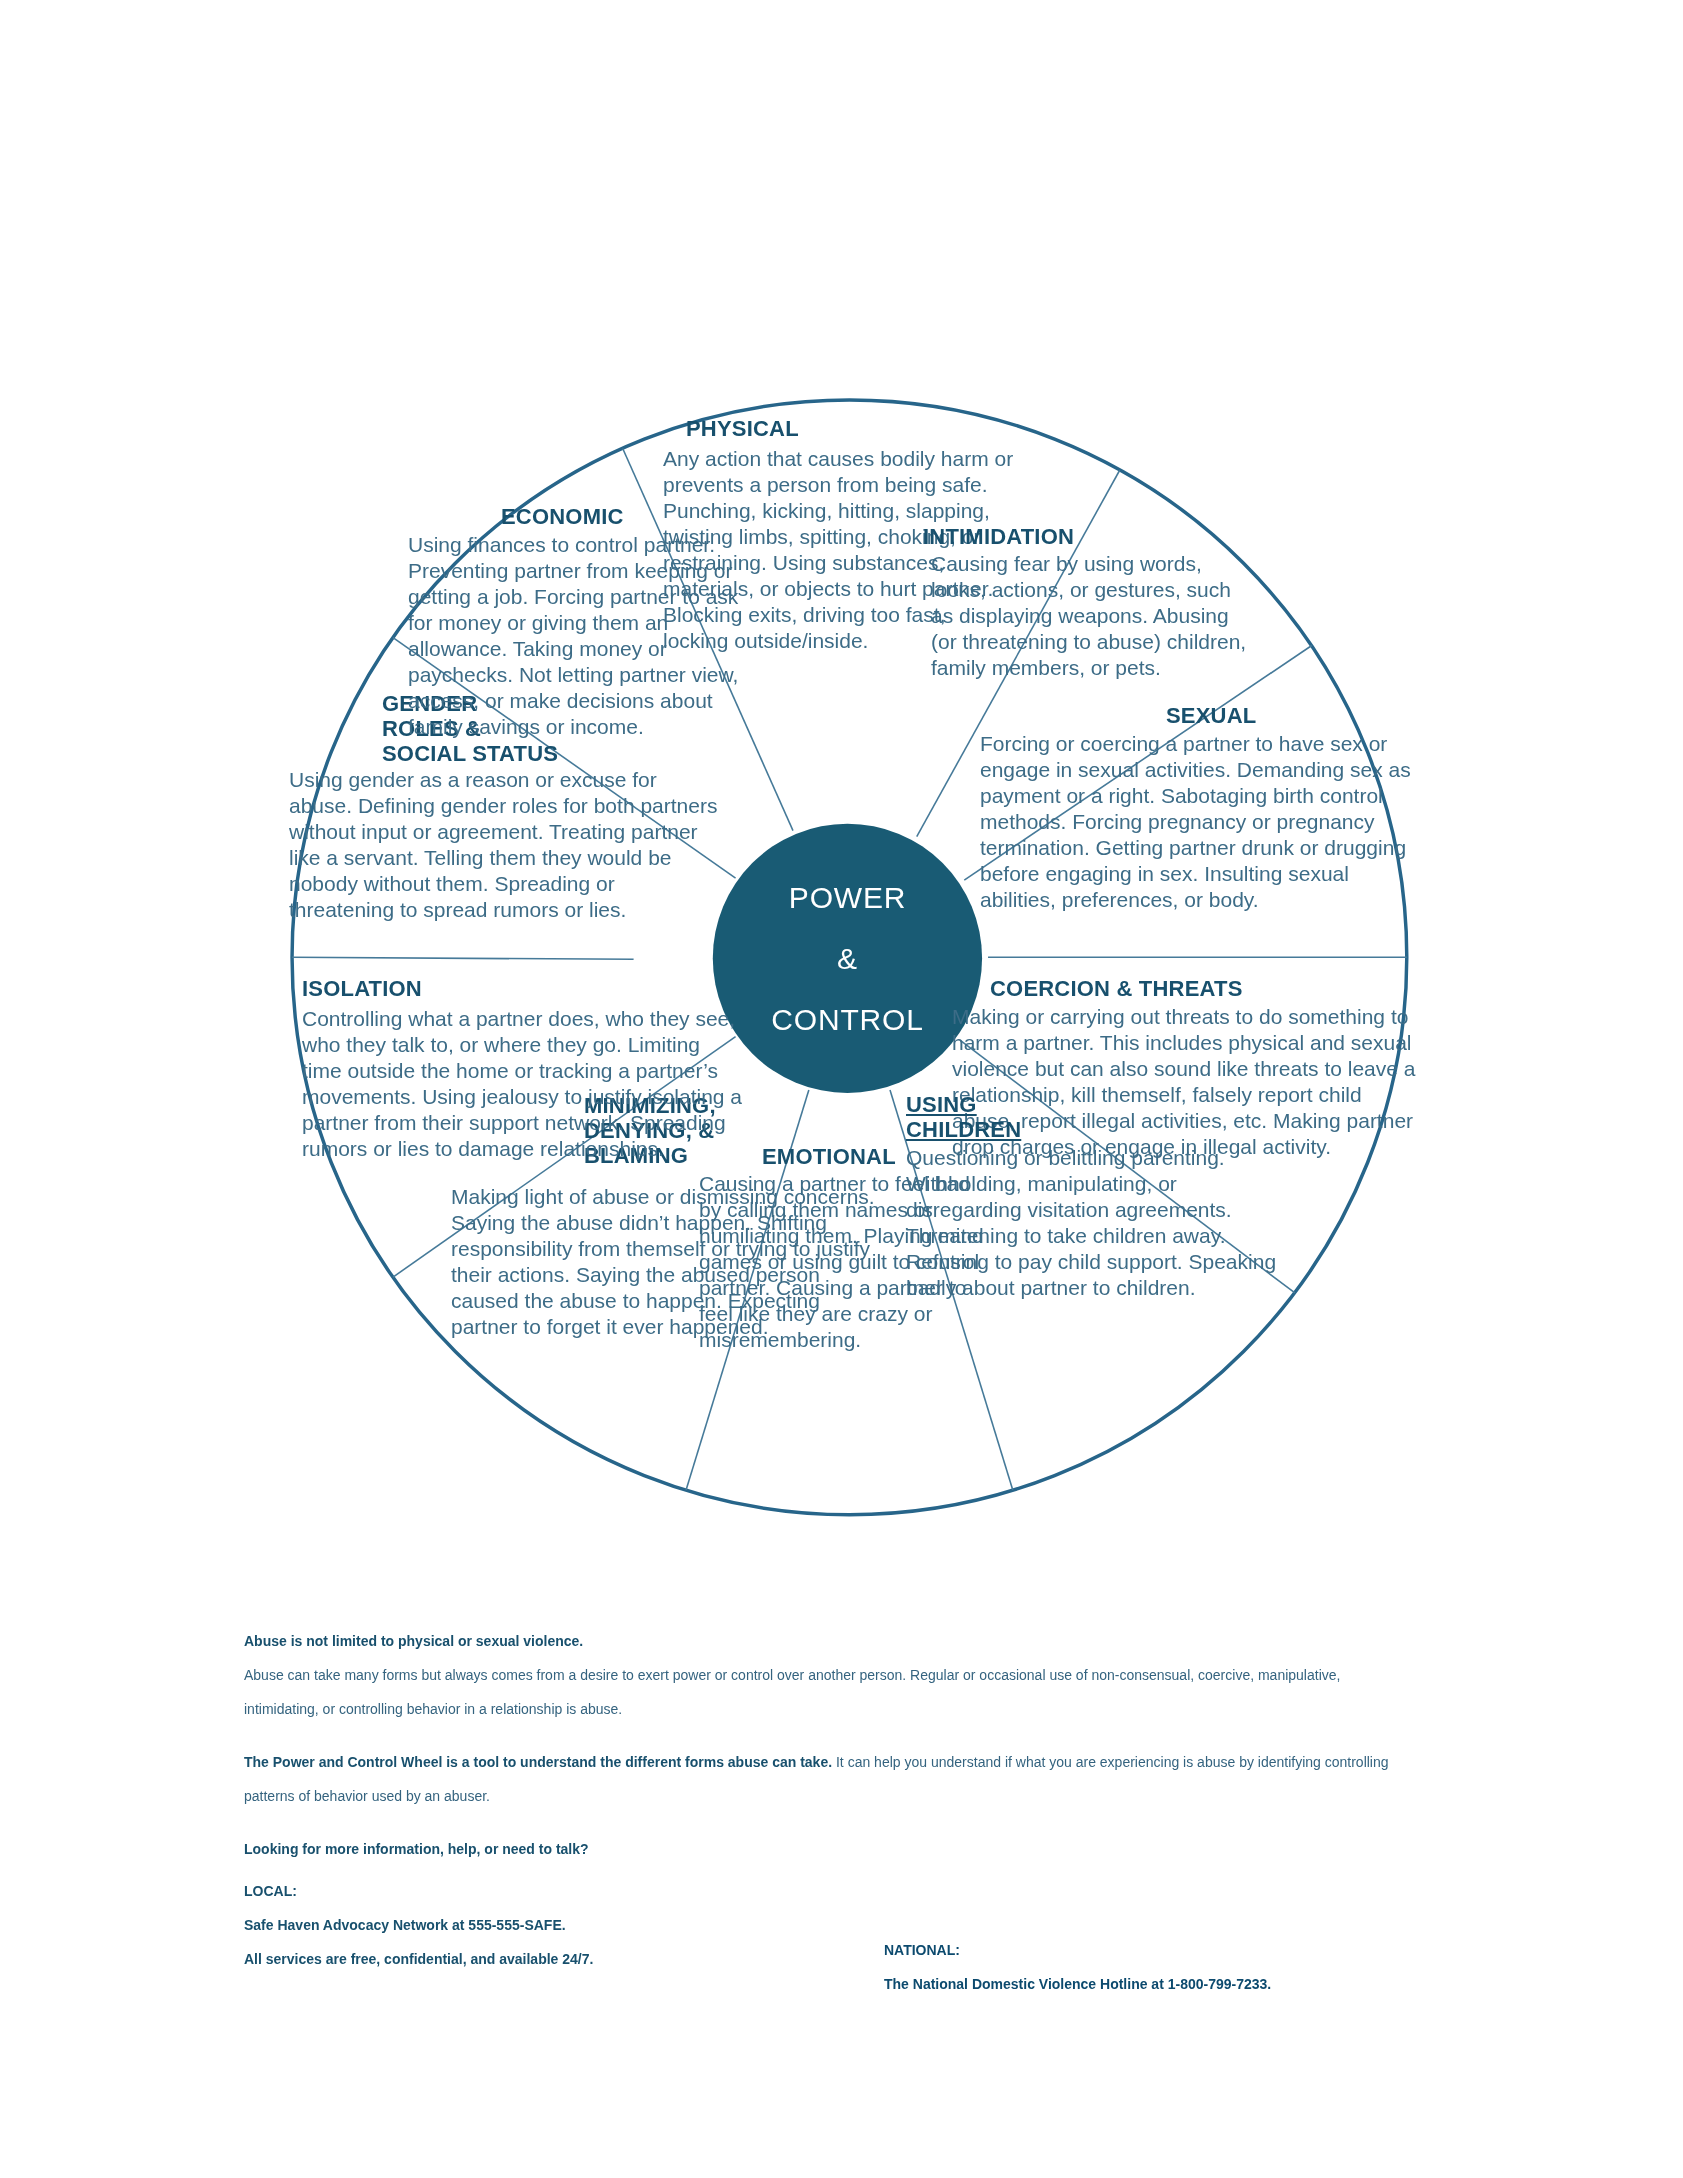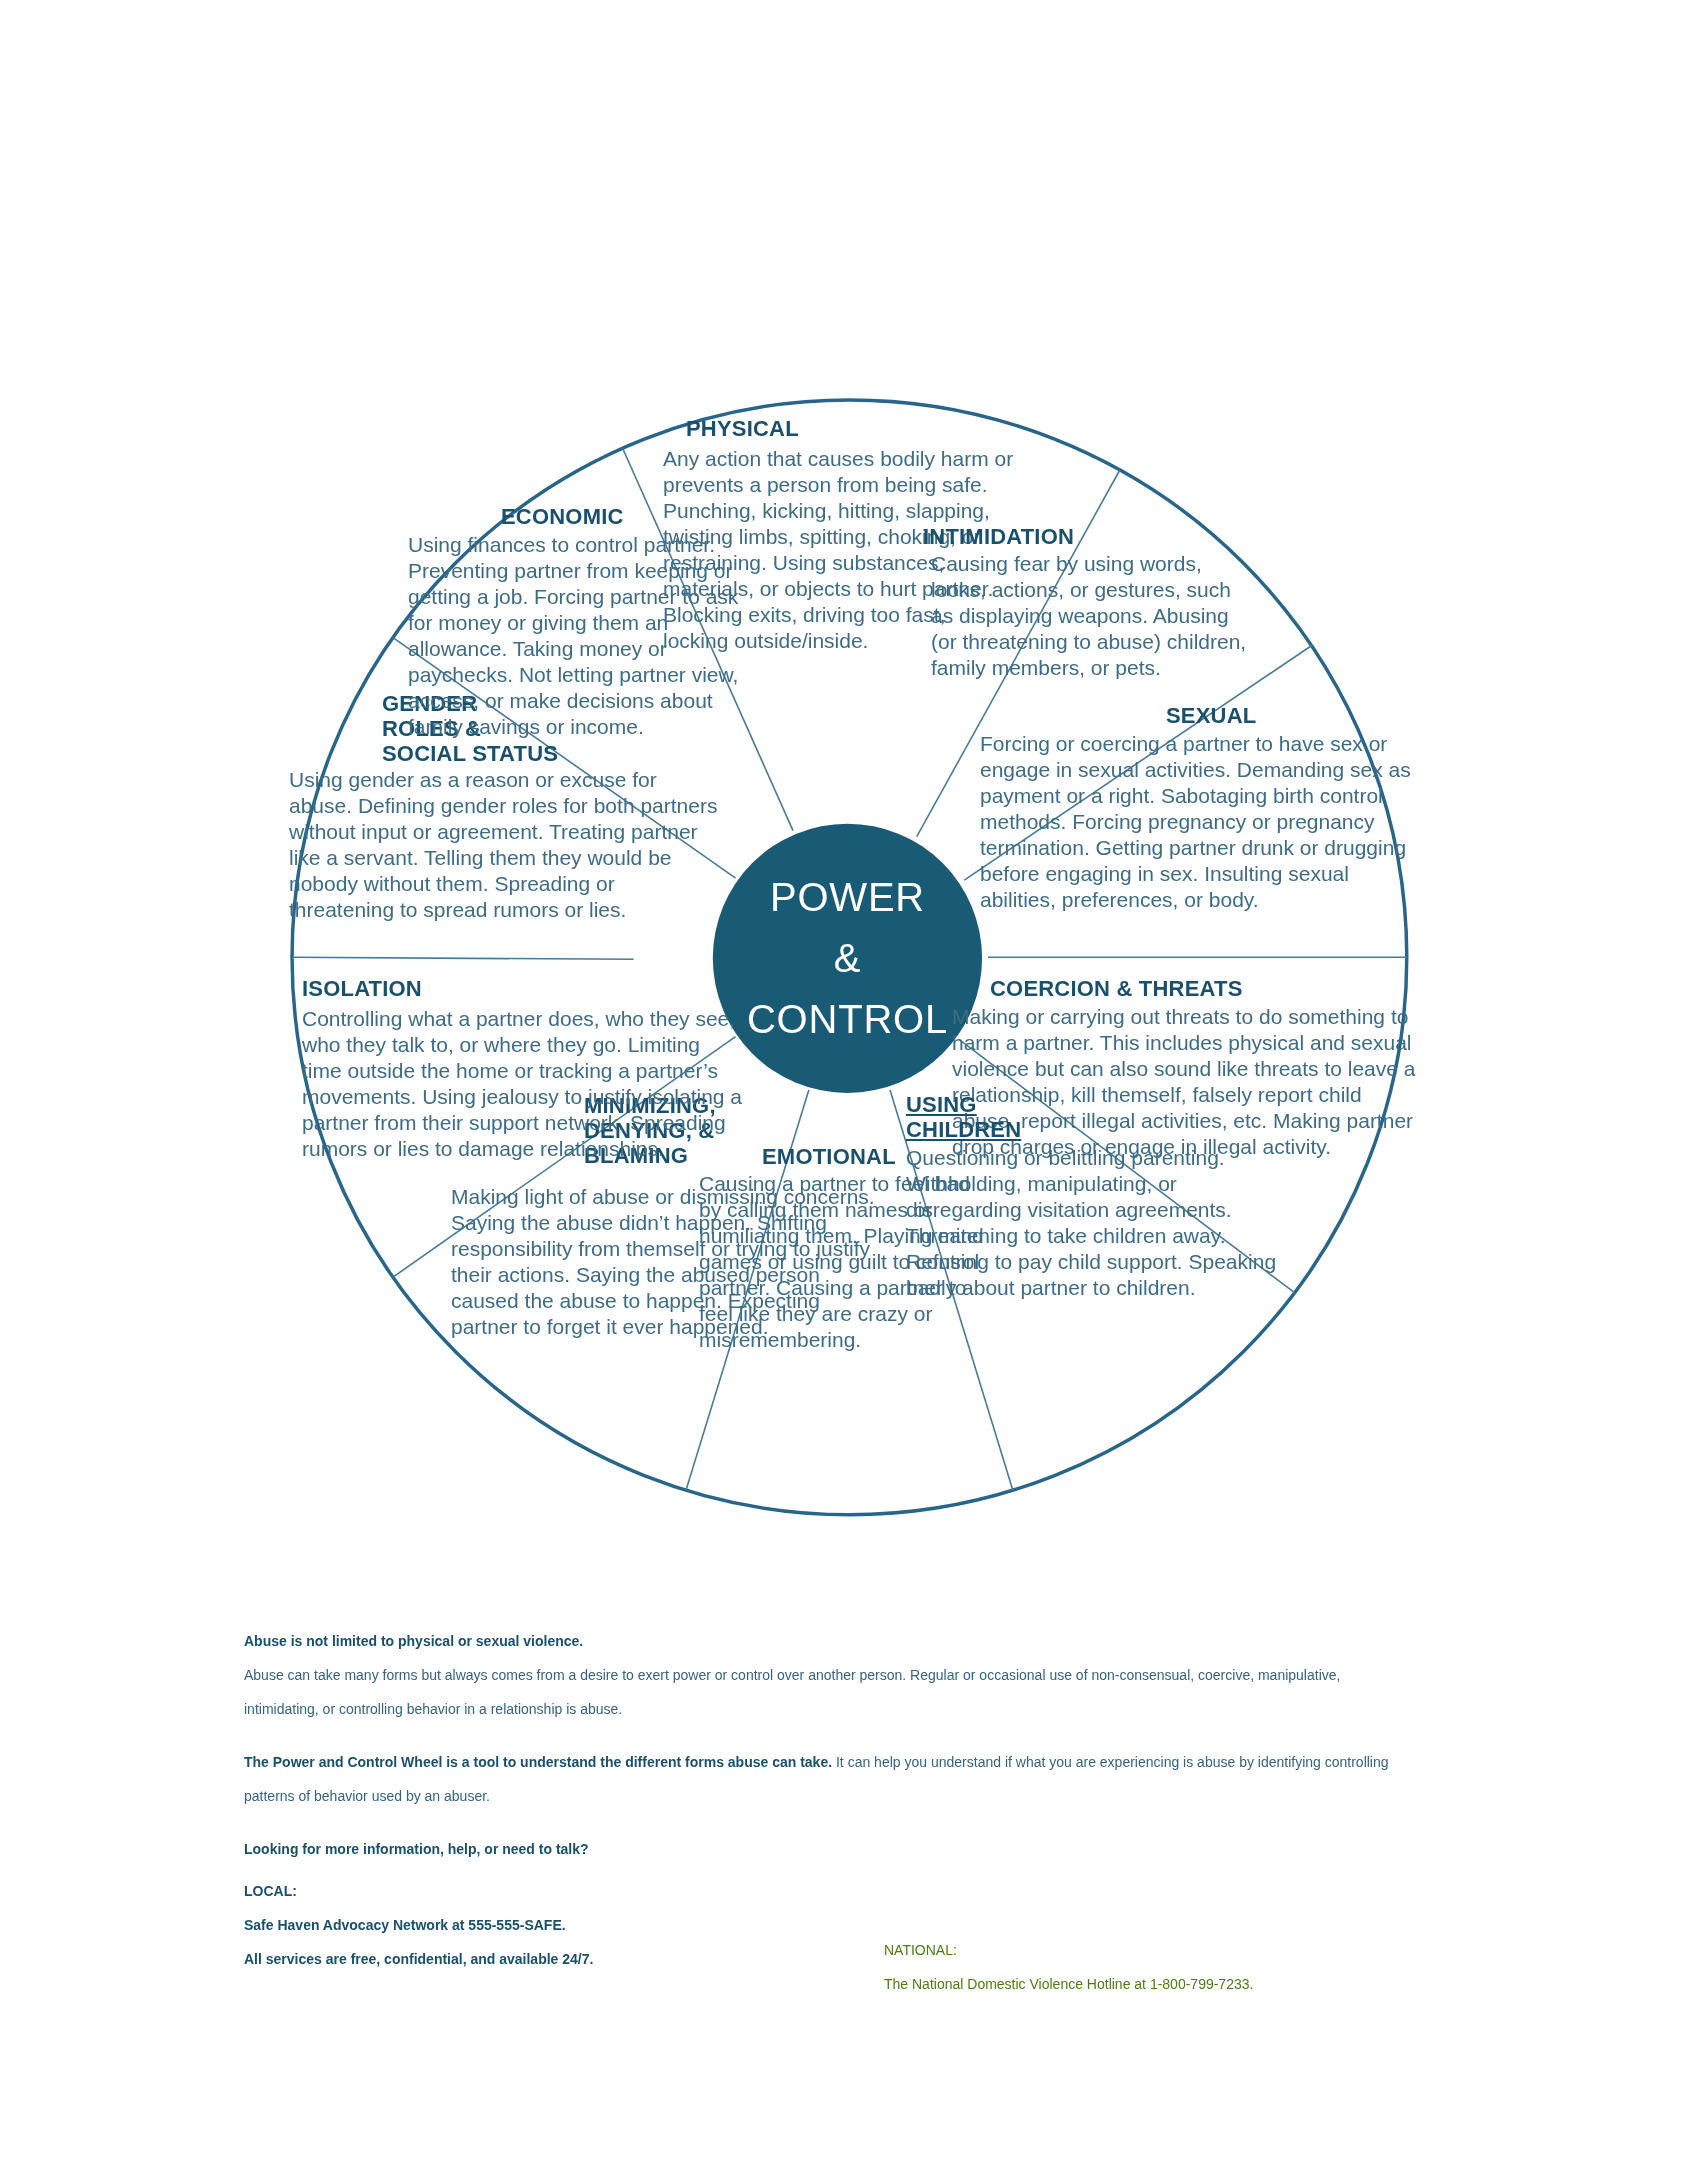--- a/index.html
+++ b/index.html
@@ -14,21 +14,21 @@
   
   .seg-title{
     position:absolute;font-weight:700;font-size:22px;line-height:25px;
     color:#18506d;letter-spacing:0.2px;
   }
   .seg-body{
     position:absolute;font-size:21px;line-height:26px;color:#3d6c87;
   }
   .center-text{
     position:absolute;color:#ffffff;text-align:center;
-    font-size:40px;line-height:61px;letter-spacing:0.8px;
+    font-size:30px;line-height:61px;letter-spacing:0.8px;
   }
   .ta-c{}
   .ta-l{text-align:left;}
   .pre{white-space:pre-line;}
 
   
   .physical-t{left:686px;top:416px;width:297px;}
   .physical-b{left:663px;top:446px;width:351px;}
   .intimidation-t{left:923px;top:524px;width:297px;}
   .intimidation-b{left:931px;top:551px;width:317px;}
@@ -49,21 +49,21 @@
   .economic-t{left:501px;top:504px;width:178px;}
   .economic-b{left:408px;top:532px;width:347px;}
 
   
   .info{font-size:14px;line-height:34px;color:#34637f;}
   .info b{color:#18506d;}
   .p1{left:244px;top:1624px;width:1163px;}
   .p2{left:244px;top:1745px;width:1163px;}
   .p3{left:244px;top:1832px;width:1163px;}
   .local{left:244px;top:1874px;width:594px;font-weight:700;color:#18506d;}
-  .national{left:884px;top:1933px;width:554px;font-weight:400;color:#4d7c0f;}
+  .national{left:884px;top:1933px;width:554px;font-weight:700;color:#0c4a6e;}
 </style>
 </head>
 <body>
 
 <svg width="1683" height="2178" viewBox="0 0 1700 2200">
   <circle cx="858" cy="967" r="563" fill="none" stroke="#27658a" stroke-width="3.5"></circle>
   <g stroke="#467a99" stroke-width="1.6">
     <line x1="801" y1="839" x2="629" y2="453"></line>
     <line x1="926" y1="845" x2="1131" y2="475"></line>
     <line x1="974" y1="889" x2="1325" y2="652"></line>

